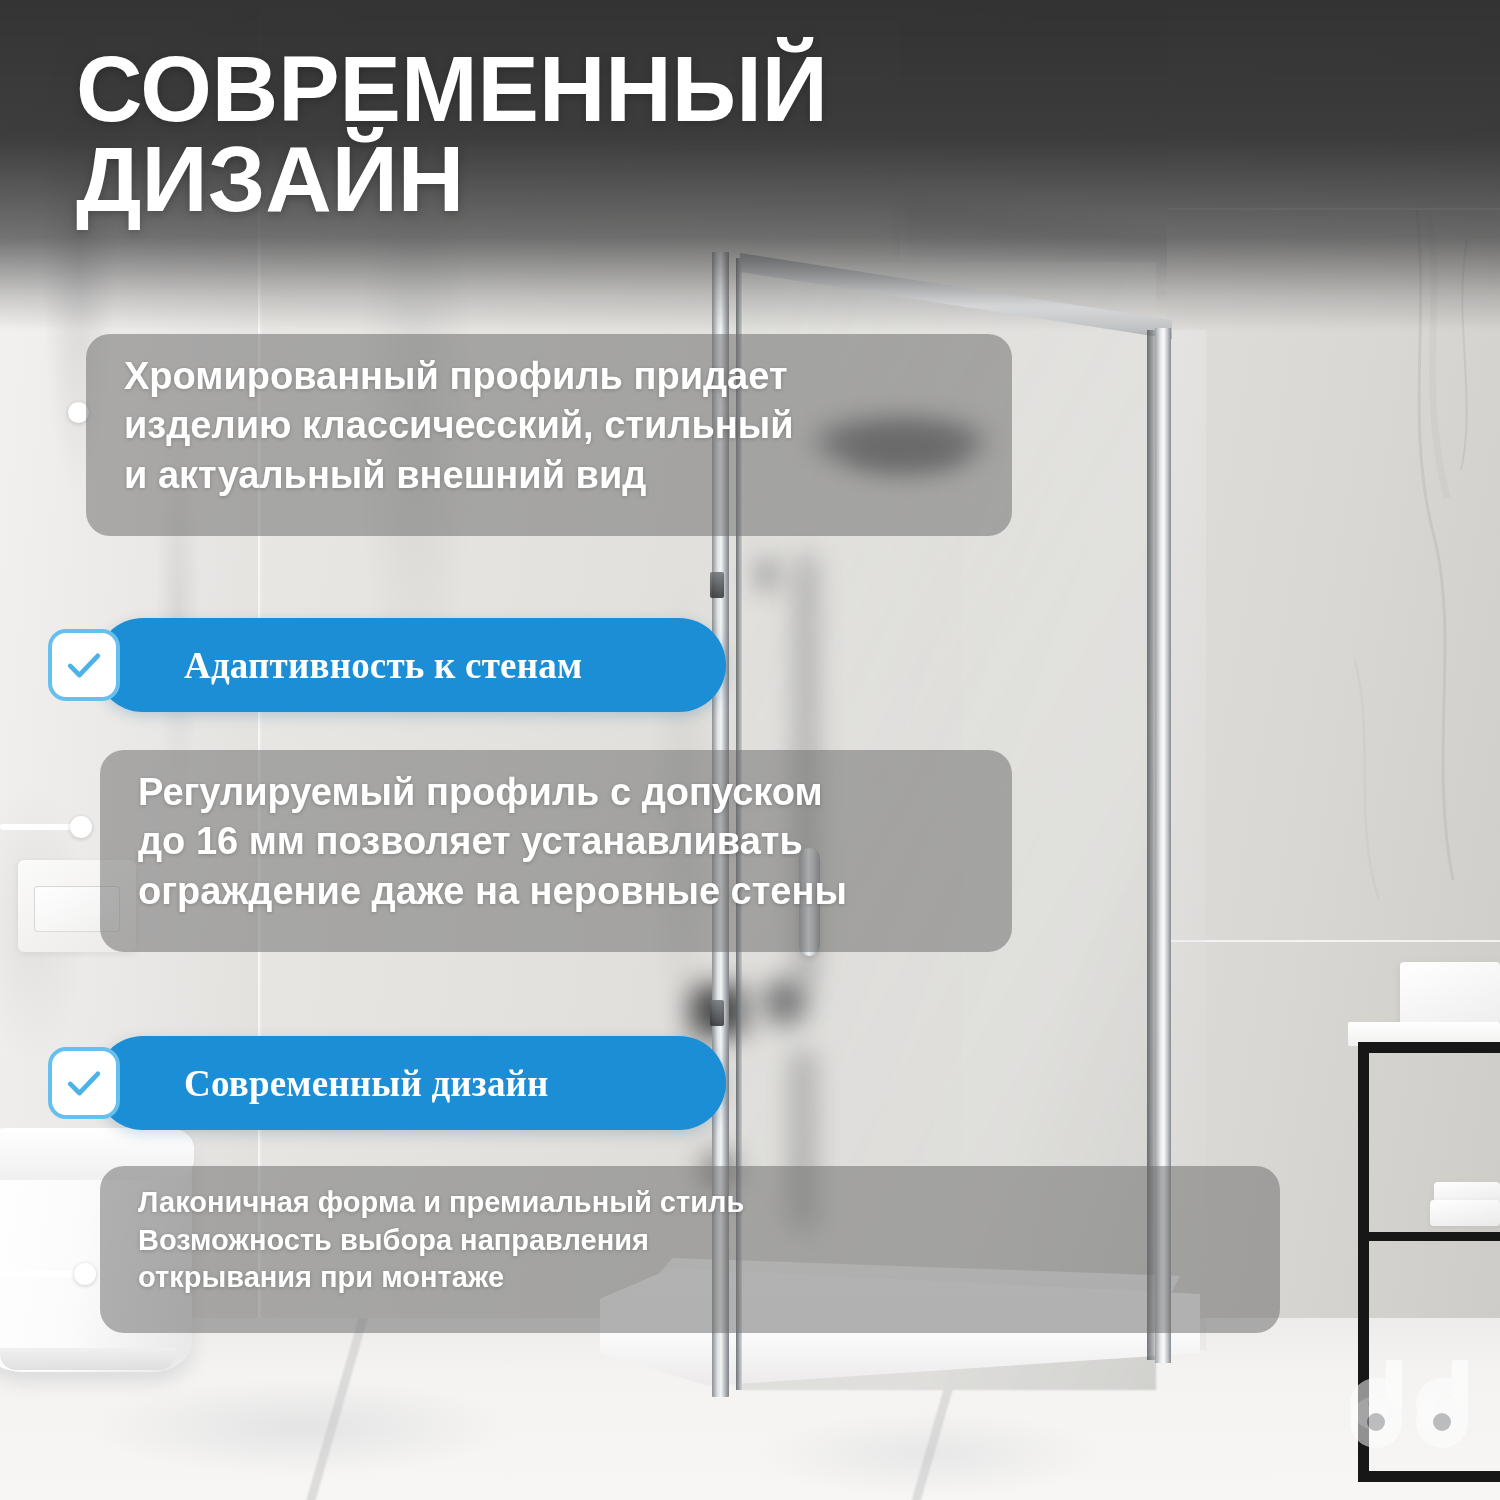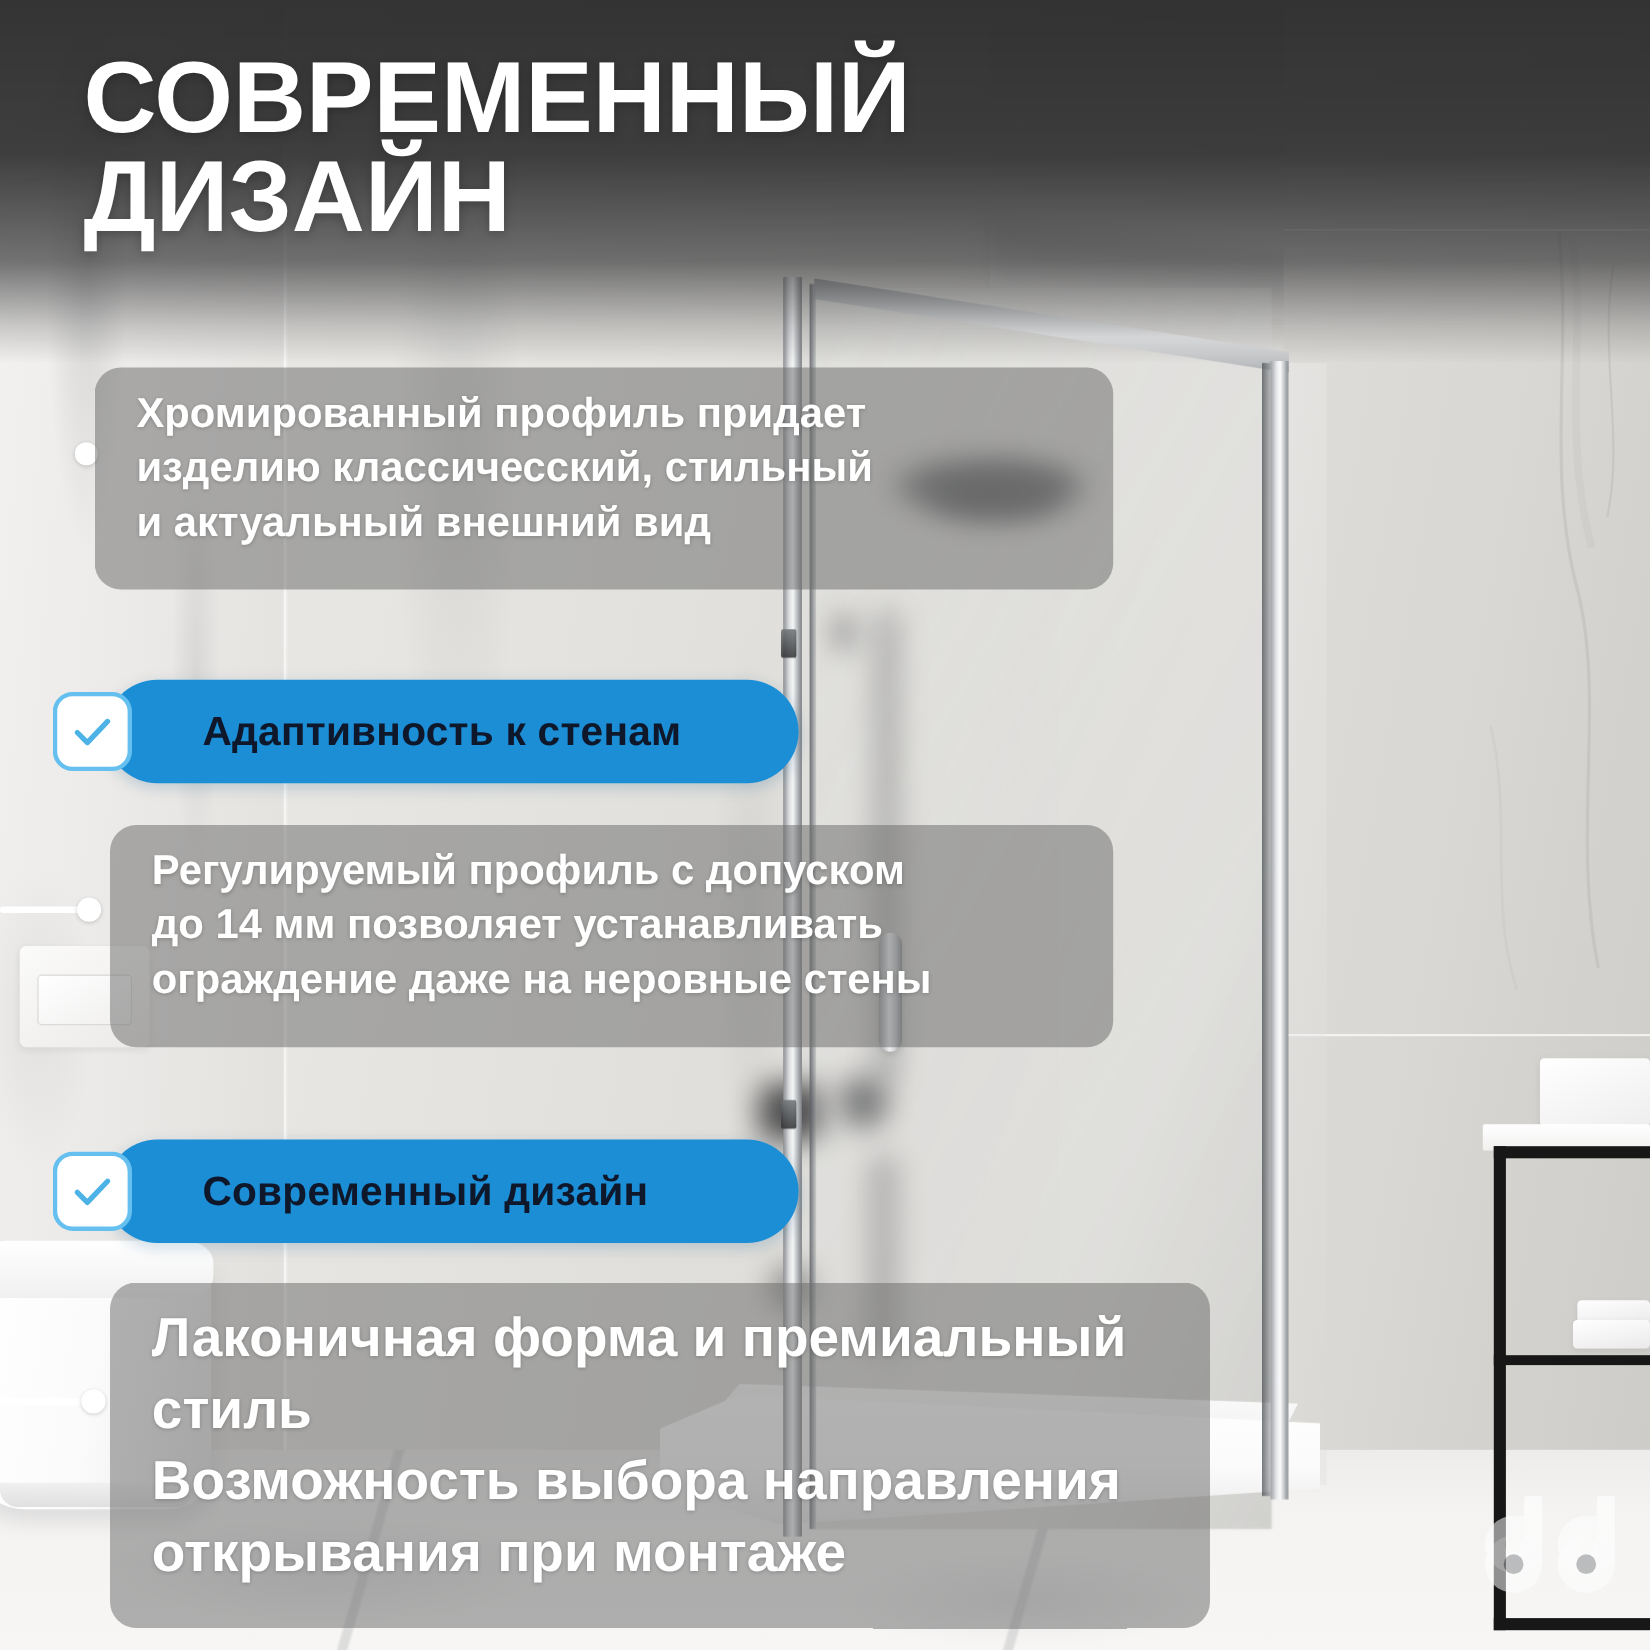--- a/index.html
+++ b/index.html
@@ -362,21 +362,21 @@
     color: #ffffff;
     font-weight: 700;
     line-height: 1.30;
     white-space: pre-line;
     padding: 18px 34px 36px 38px;
     text-shadow: 0 1px 4px rgba(0,0,0,.22);
   }
 
   #panel-1 { left: 86px;  top: 334px;  width: 926px; font-size: 38px; }
   #panel-2 { left: 100px; top: 750px;  width: 912px; font-size: 38px; }
-  #panel-3 { left: 100px; top: 1166px; width: 1000px; font-size: 50px; }
+  #panel-3 { left: 100px; top: 1166px; width: 1180px; font-size: 29px; }
 
   
   .bullet-dot {
     position: absolute;
     left: 68px; top: 402px;
     width: 21px; height: 21px;
     border-radius: 50%;
     background: #ffffff;
     box-shadow: 0 1px 4px rgba(0,0,0,.18);
   }
@@ -409,27 +409,28 @@
   .badge {
     position: absolute;
     display: flex;
     align-items: center;
     height: 94px;
     background: #1b8ed6;
     border-radius: 47px;
     box-shadow: 0 4px 14px rgba(20,90,140,.22);
   }
   .badge-label {
-    color: #0f172a;
+    color: #ffffff;
     font-size: 37px;
     font-weight: 700;
     white-space: nowrap;
     padding-left: 88px;
     padding-right: 48px;
     letter-spacing: .2px;
+    font-family: Liberation Serif, serif;
   }
   #badge-1 { left: 96px;  top: 618px;  width: 630px; }
   #badge-2 { left: 96px;  top: 1036px; width: 630px; }
 
   .checkbox {
     position: absolute;
     left: -48px; top: 11px;
     width: 72px; height: 72px;
     background: #ffffff;
     border: 4px solid #66c0ef;
@@ -537,21 +538,21 @@
       </svg>
     </span>
     <span class="badge-label">Адаптивность к стенам</span>
   </div>
 
   <div class="connector" id="connector-2">
     <span class="line"></span>
     <span class="knob"></span>
   </div>
   <div class="text-panel" id="panel-2">Регулируемый профиль с допуском
-до 14 мм позволяет устанавливать
+до 16 мм позволяет устанавливать
 ограждение даже на неровные стены</div>
 
   <div class="badge" id="badge-2">
     <span class="checkbox">
       <svg viewBox="0 0 24 24" fill="none" stroke="#4db2e6" stroke-width="2.6" stroke-linecap="round" stroke-linejoin="round" aria-hidden="true">
         <polyline points="4.5,12.5 9.5,17.5 19.5,7"></polyline>
       </svg>
     </span>
     <span class="badge-label">Современный дизайн</span>
   </div>

